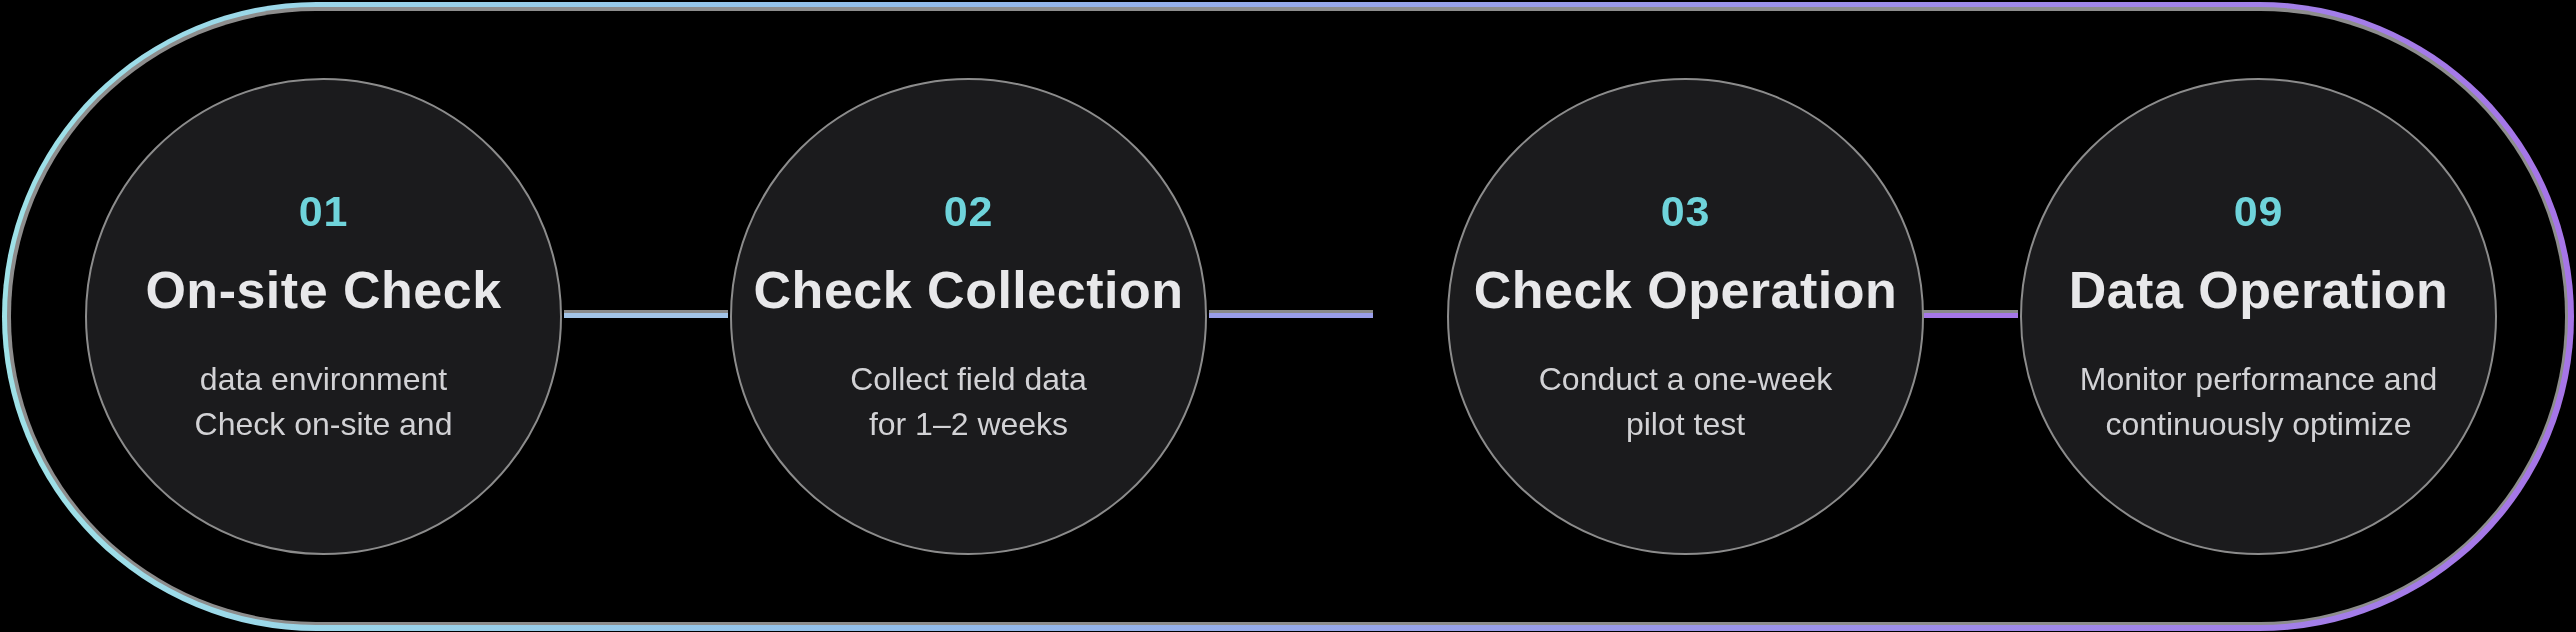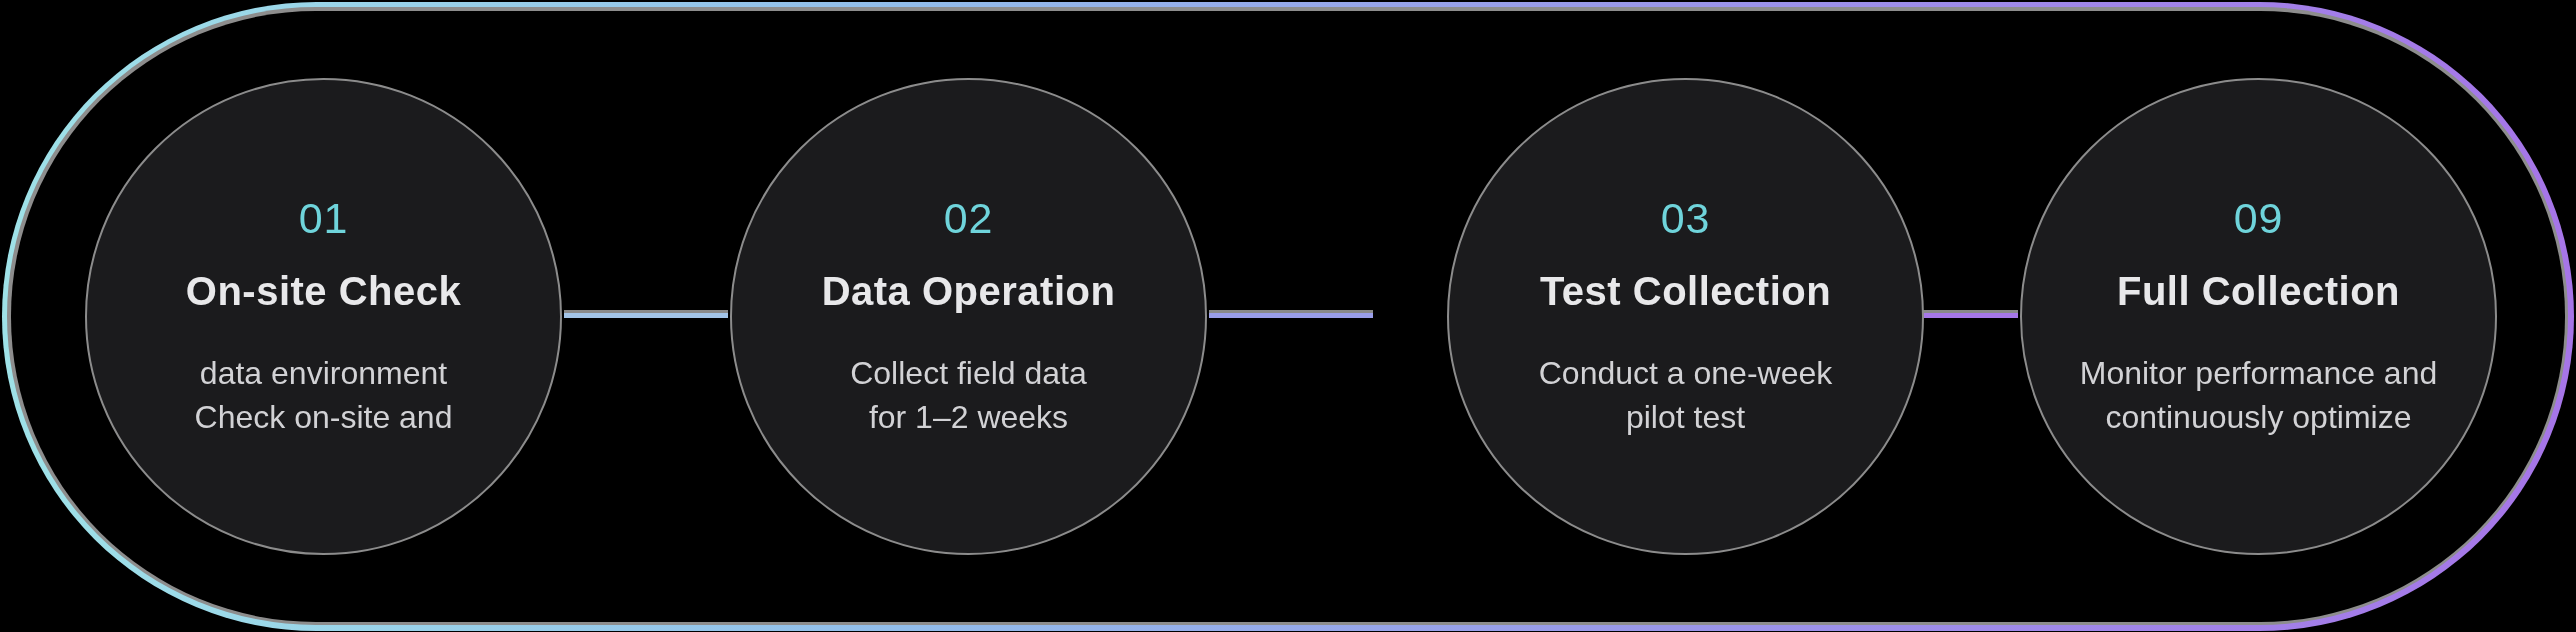--- a/index.html
+++ b/index.html
@@ -57,29 +57,29 @@
     display: flex;
     flex-direction: column;
     align-items: center;
     justify-content: center;
     text-align: center;
     z-index: 2;
   }
 
   .num {
     font-size: 43px;
-    font-weight: 400;
+    font-weight: 700;
     letter-spacing: 0.9px;
     line-height: 1.15;
     color: var(--step-number-accent, #6fd4db);
     margin-bottom: 24px;
   }
 
   .title {
-    font-size: 40px;
+    font-size: 52px;
     font-weight: 700;
     letter-spacing: 0.5px;
     line-height: 1.15;
     color: var(--title-text, #e8e8ea);
     margin-bottom: 37px;
     white-space: nowrap;
   }
 
   .desc {
     font-size: 32px;
@@ -130,39 +130,39 @@
     <div class="num">01</div>
     <div class="title">On-site Check</div>
     <div class="desc">
       <div>data environment</div>
       <div>Check on-site and</div>
     </div>
   </div>
 
   <div class="circle" style="left:730px">
     <div class="num">02</div>
-    <div class="title">Data Operation</div>
+    <div class="title">Check Collection</div>
     <div class="desc">
       <div>Collect field data</div>
       <div>for 1–2 weeks</div>
     </div>
   </div>
 
   <div class="circle" style="left:1447px">
     <div class="num">03</div>
-    <div class="title">Test Collection</div>
+    <div class="title">Check Operation</div>
     <div class="desc">
       <div>Conduct a one-week</div>
       <div>pilot test</div>
     </div>
   </div>
 
   <div class="circle" style="left:2020px">
     <div class="num">09</div>
-    <div class="title">Full Collection</div>
+    <div class="title">Data Operation</div>
     <div class="desc">
       <div>Monitor performance and</div>
       <div>continuously optimize</div>
     </div>
   </div>
 
 </div>
 
 
 </body></html>

